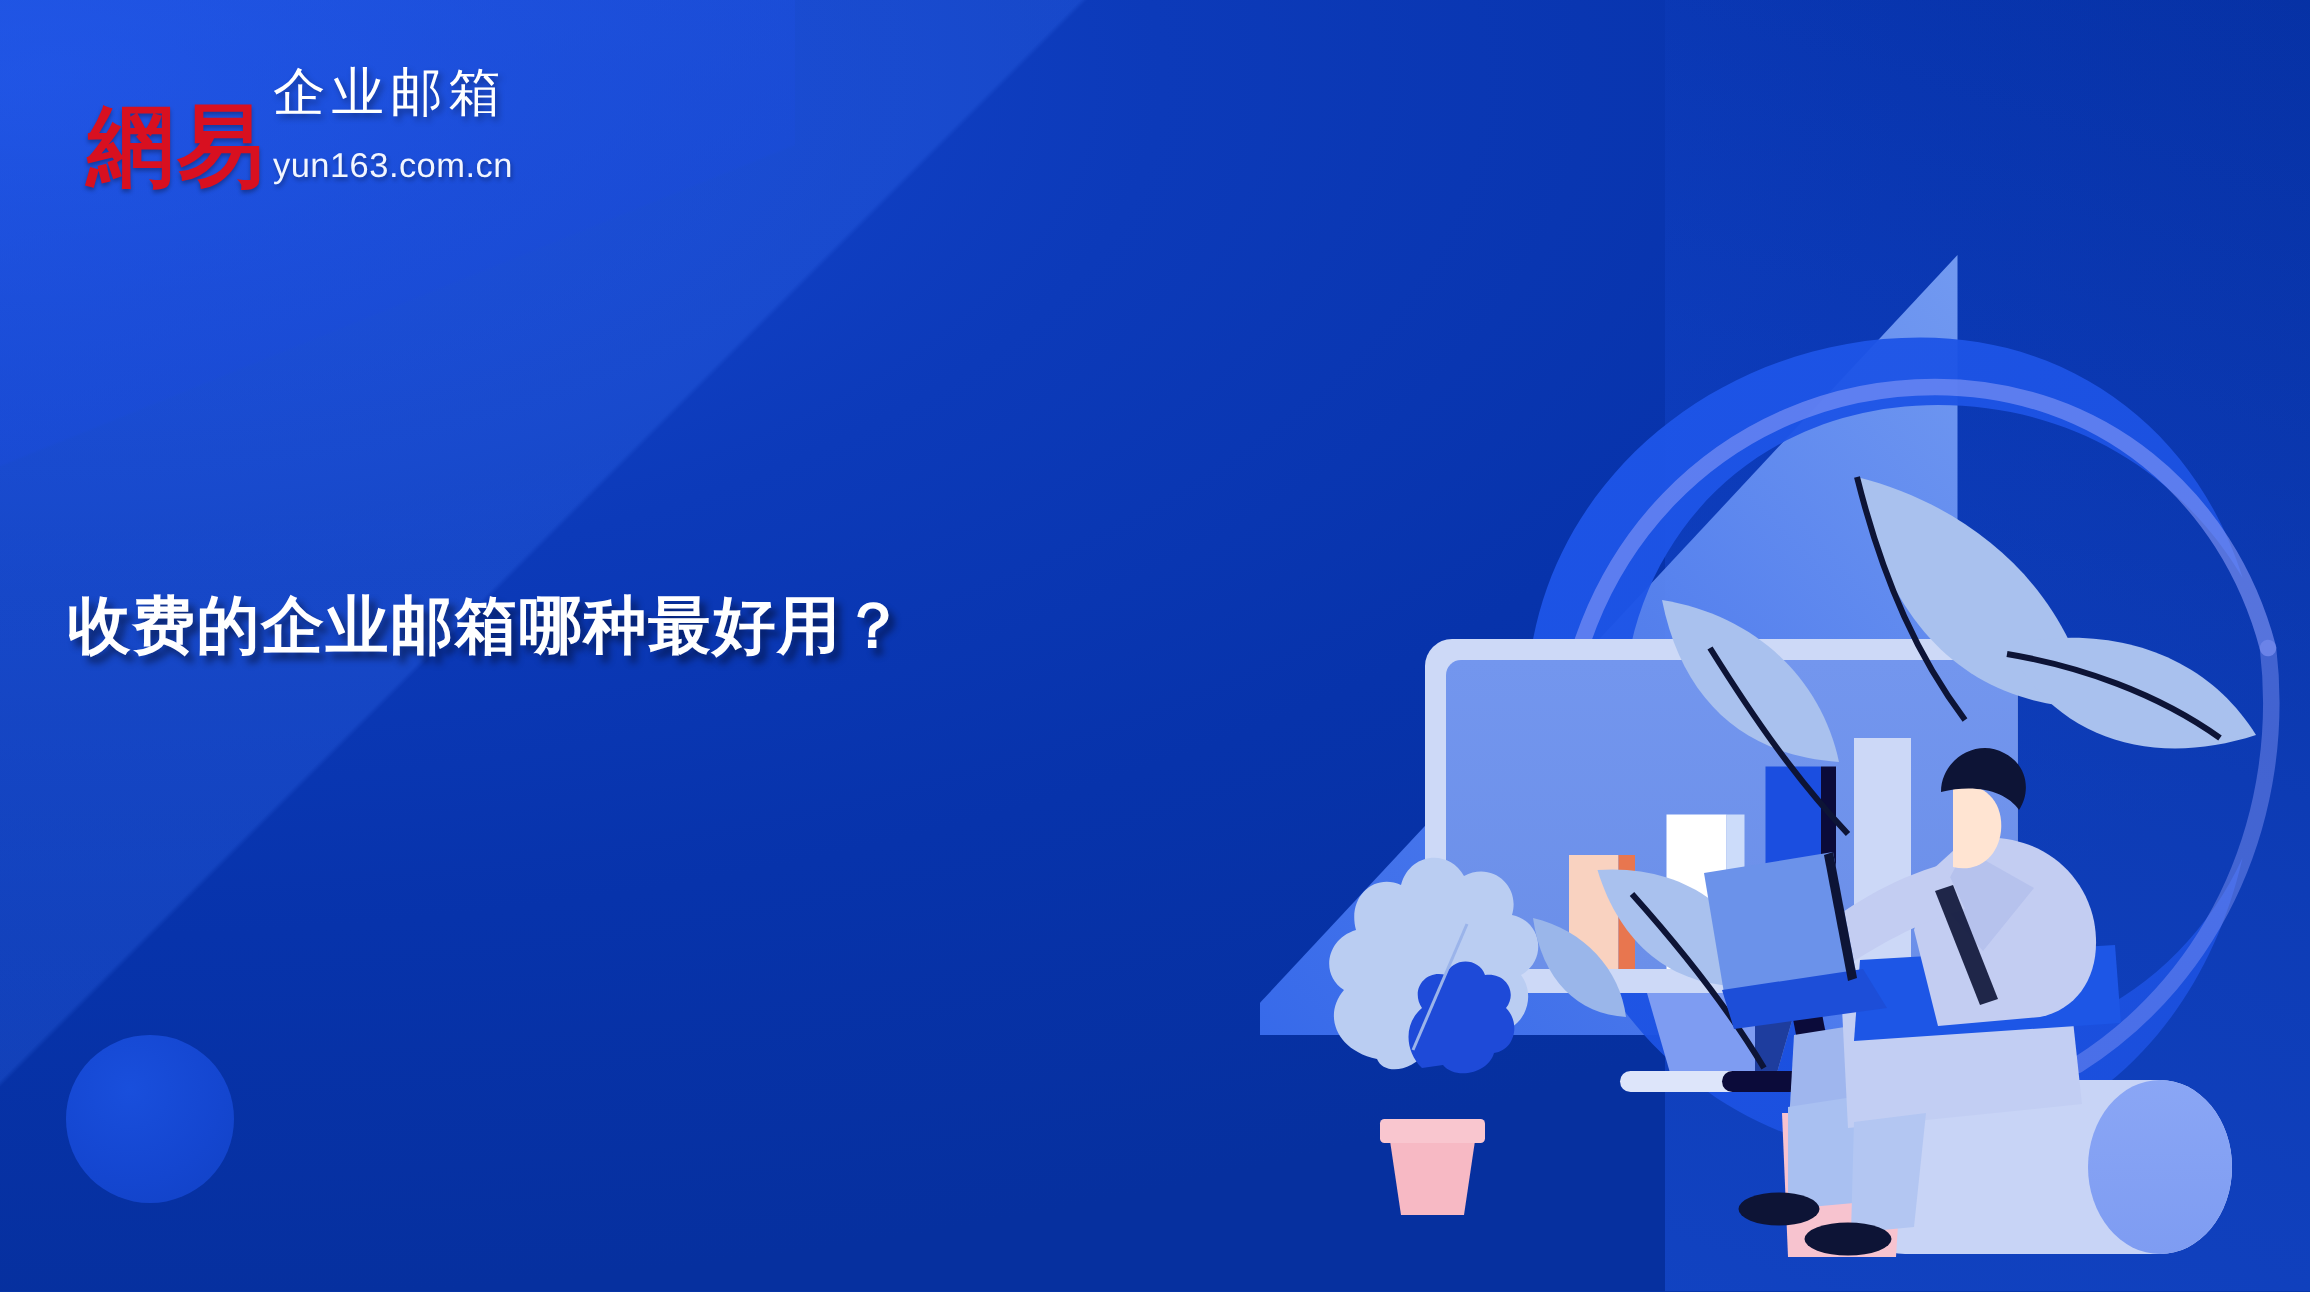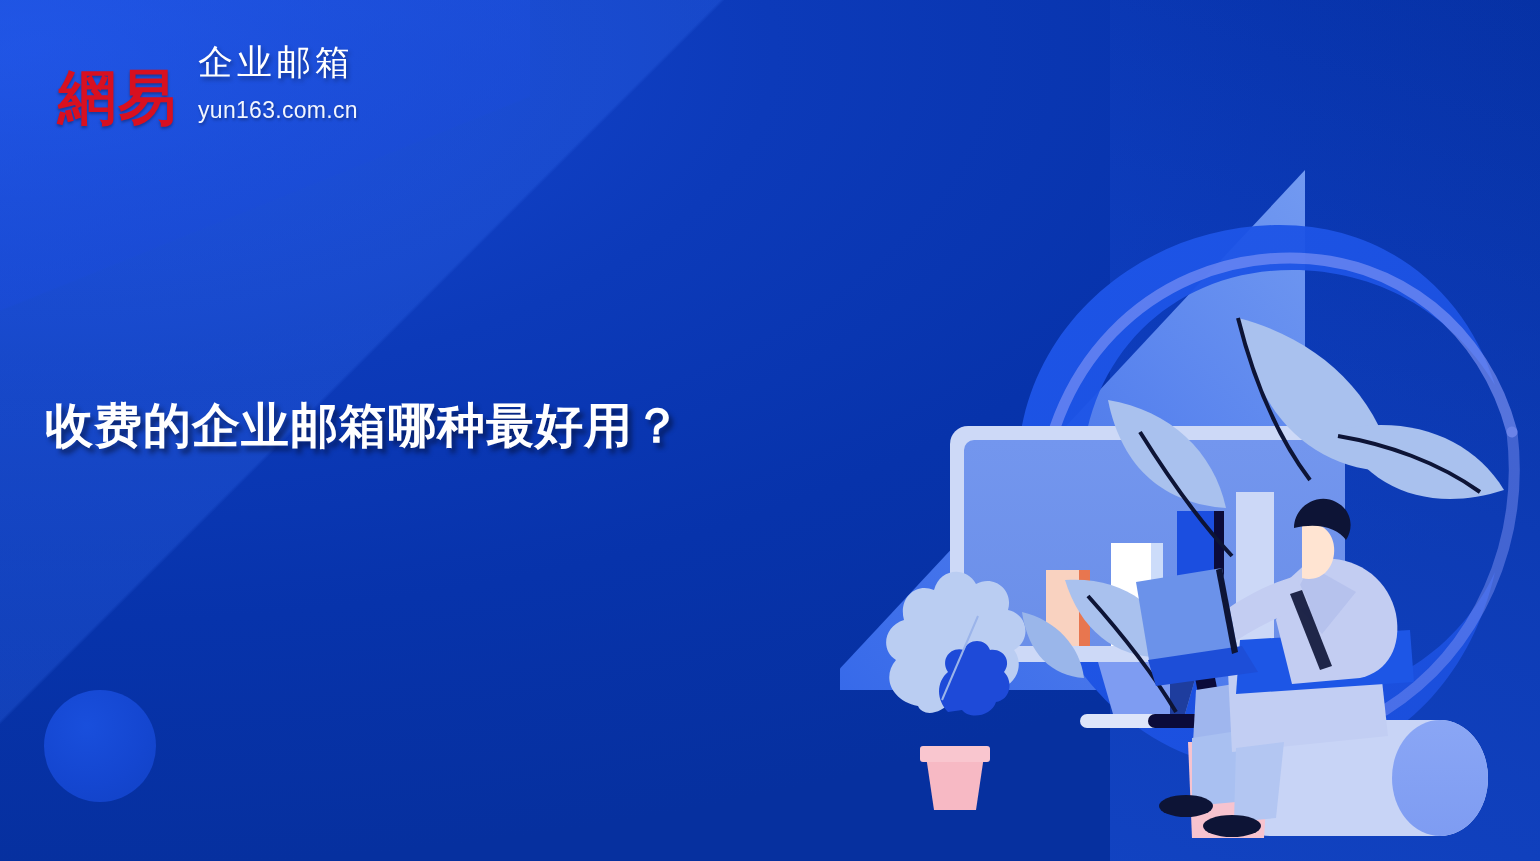--- a/index.html
+++ b/index.html
@@ -42,21 +42,21 @@
     left:44px; top:690px;
     width:112px; height:112px;
     border-radius:50%;
     background:radial-gradient(circle at 38% 32%, #1b52e2 0%, #1649d6 55%, #1243c9 100%);
     opacity:.9;
   }
 
   
   .logo{
     position:absolute; left:58px; top:44px;
-    display:flex; align-items:flex-end; gap:20px;
+    display:flex; align-items:flex-end; gap:4px;
   }
   .logo-mark{
     font-family:"DejaVu Serif", serif;
     font-weight:700;
     font-size:58px;
     line-height:.98;
     color:#d81020;
     letter-spacing:2px;
     text-shadow:0 2px 3px rgba(0,0,0,.30);
     transform:scaleY(1.04);
@@ -77,21 +77,21 @@
     color:#f2f6ff;
     letter-spacing:.3px;
     text-shadow:1px 2px 3px rgba(0,0,0,.32);
   }
 
   
   .headline{
     position:absolute; left:45px; top:363px;
     font-family:"DejaVu Serif", serif;
     font-weight:700;
-    font-size:48px;
+    font-size:42px;
     line-height:1.25;
     color:#ffffff;
     letter-spacing:1px;
     text-shadow:4px 5px 5px rgba(0,0,10,.45);
     white-space:nowrap;
   }
 
   
   .illo{
     position:absolute; right:0; top:0;

